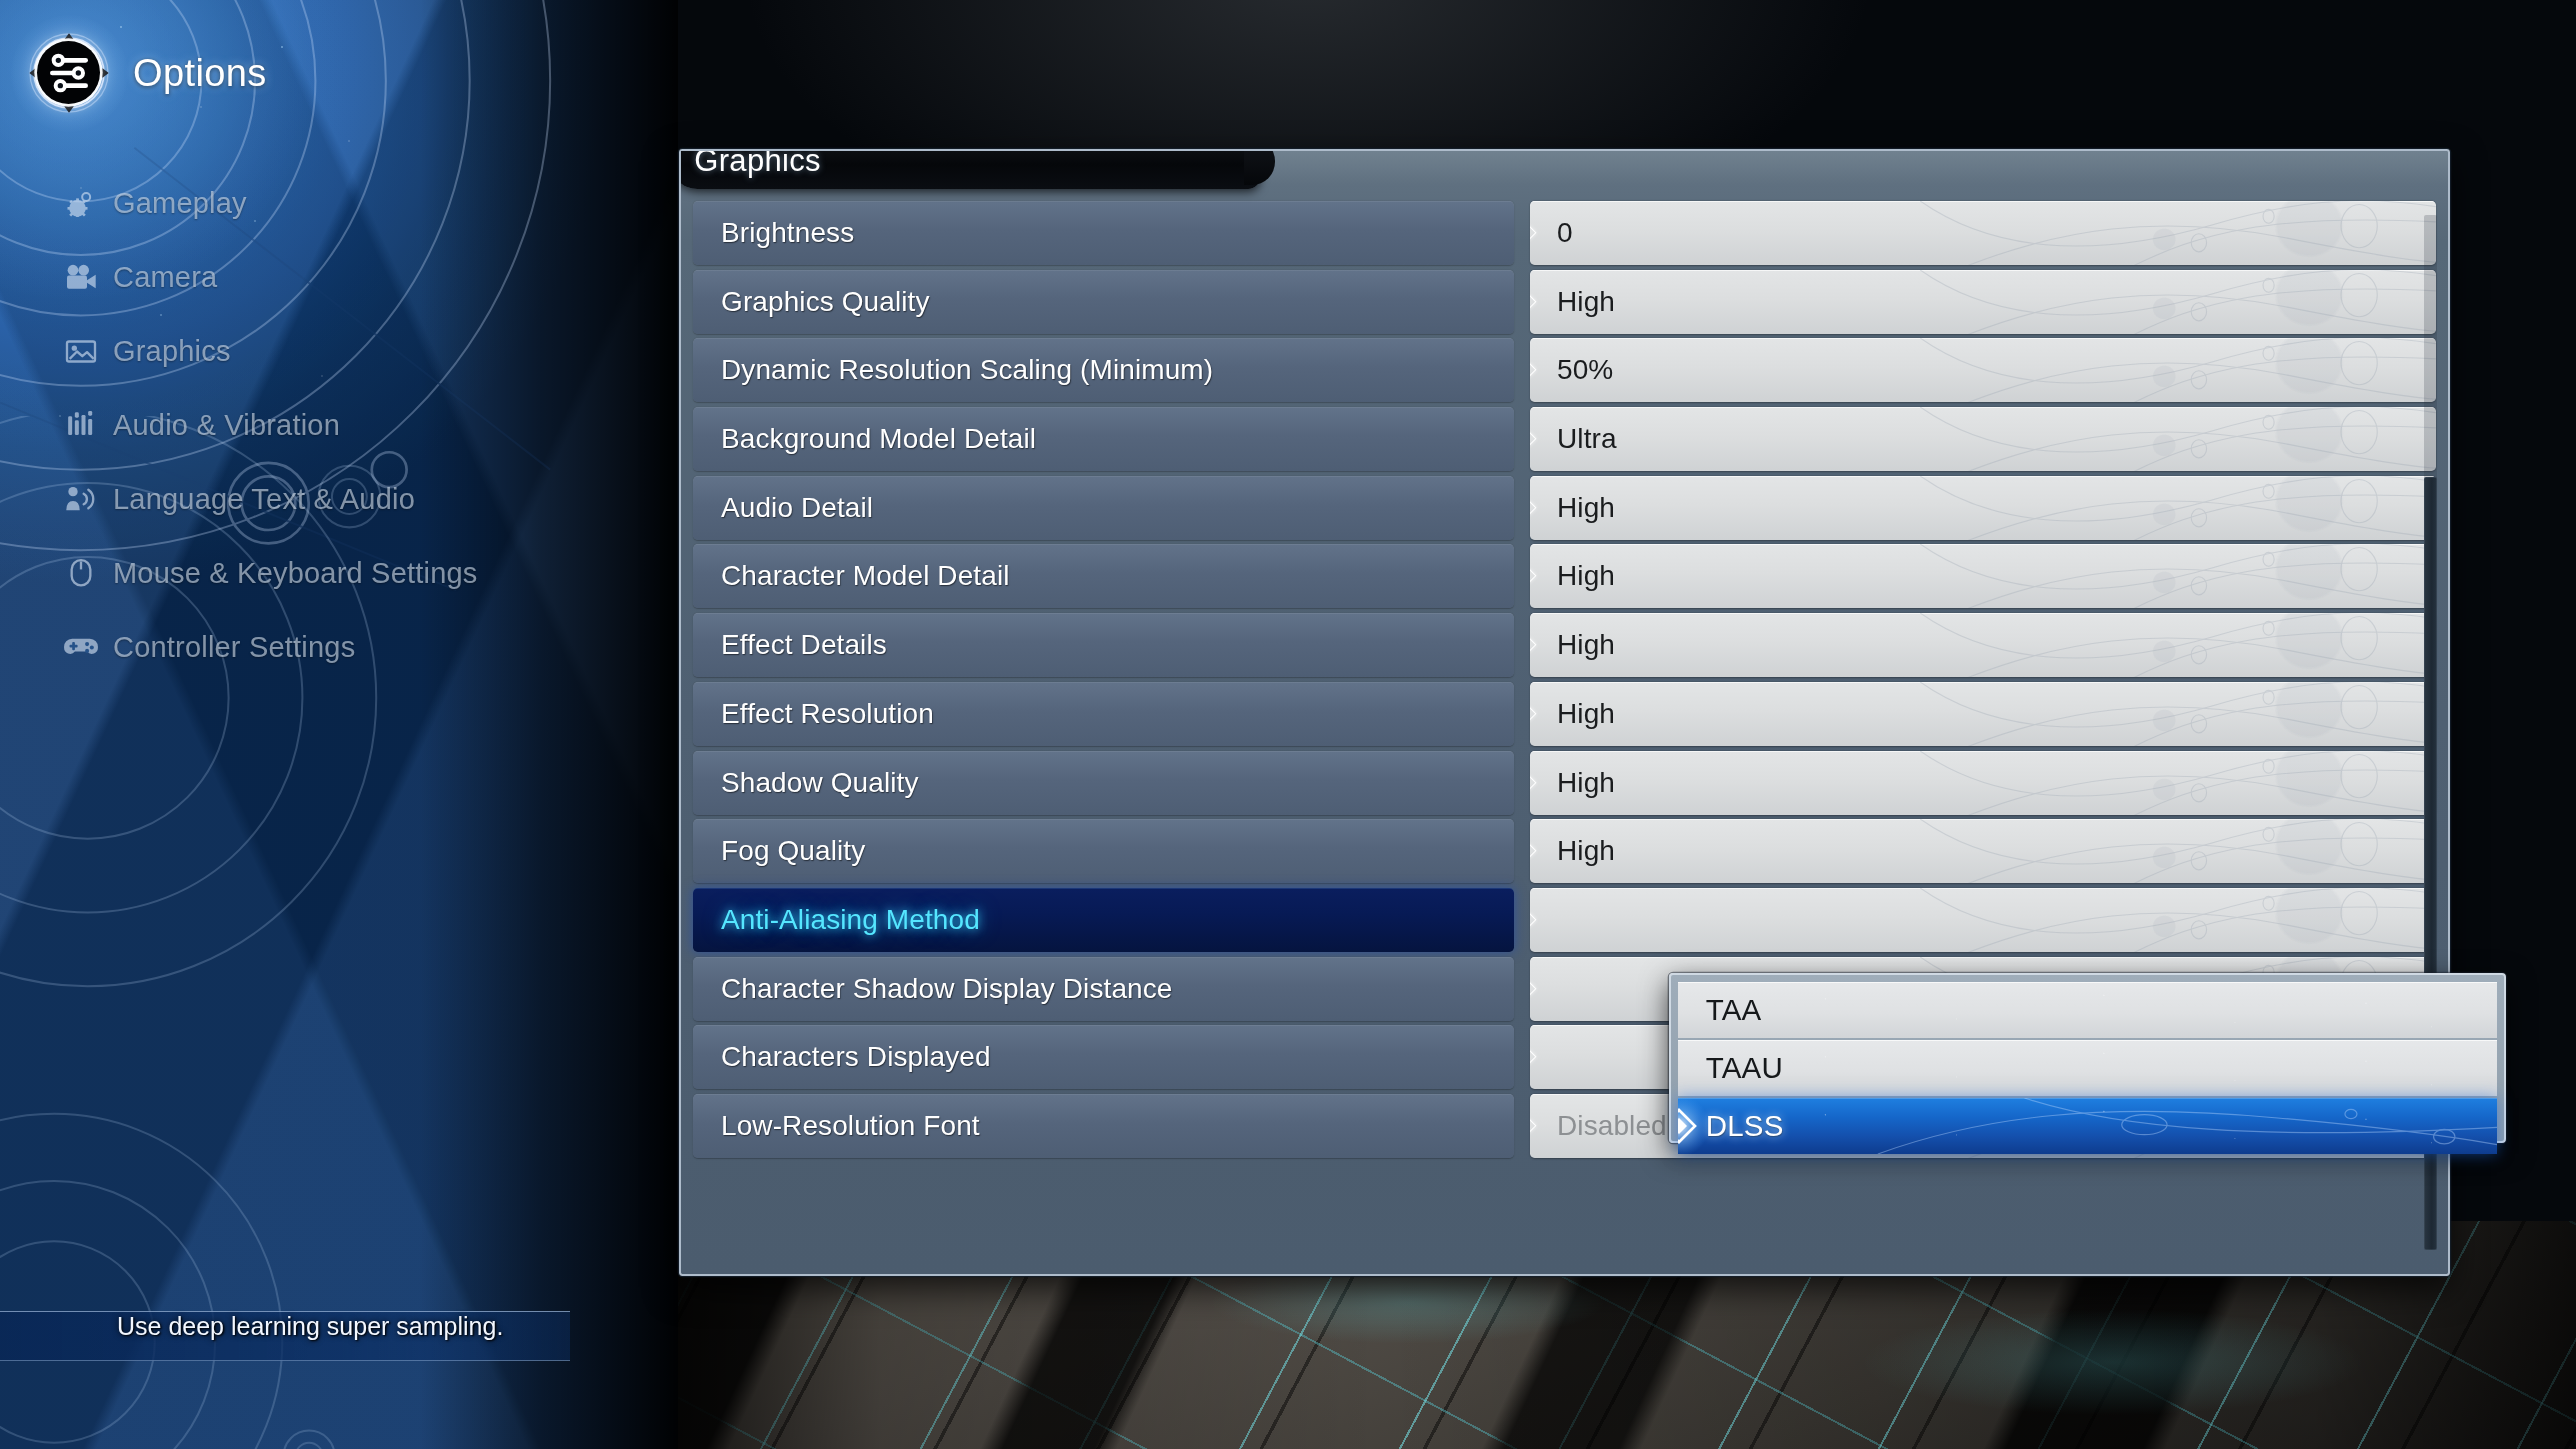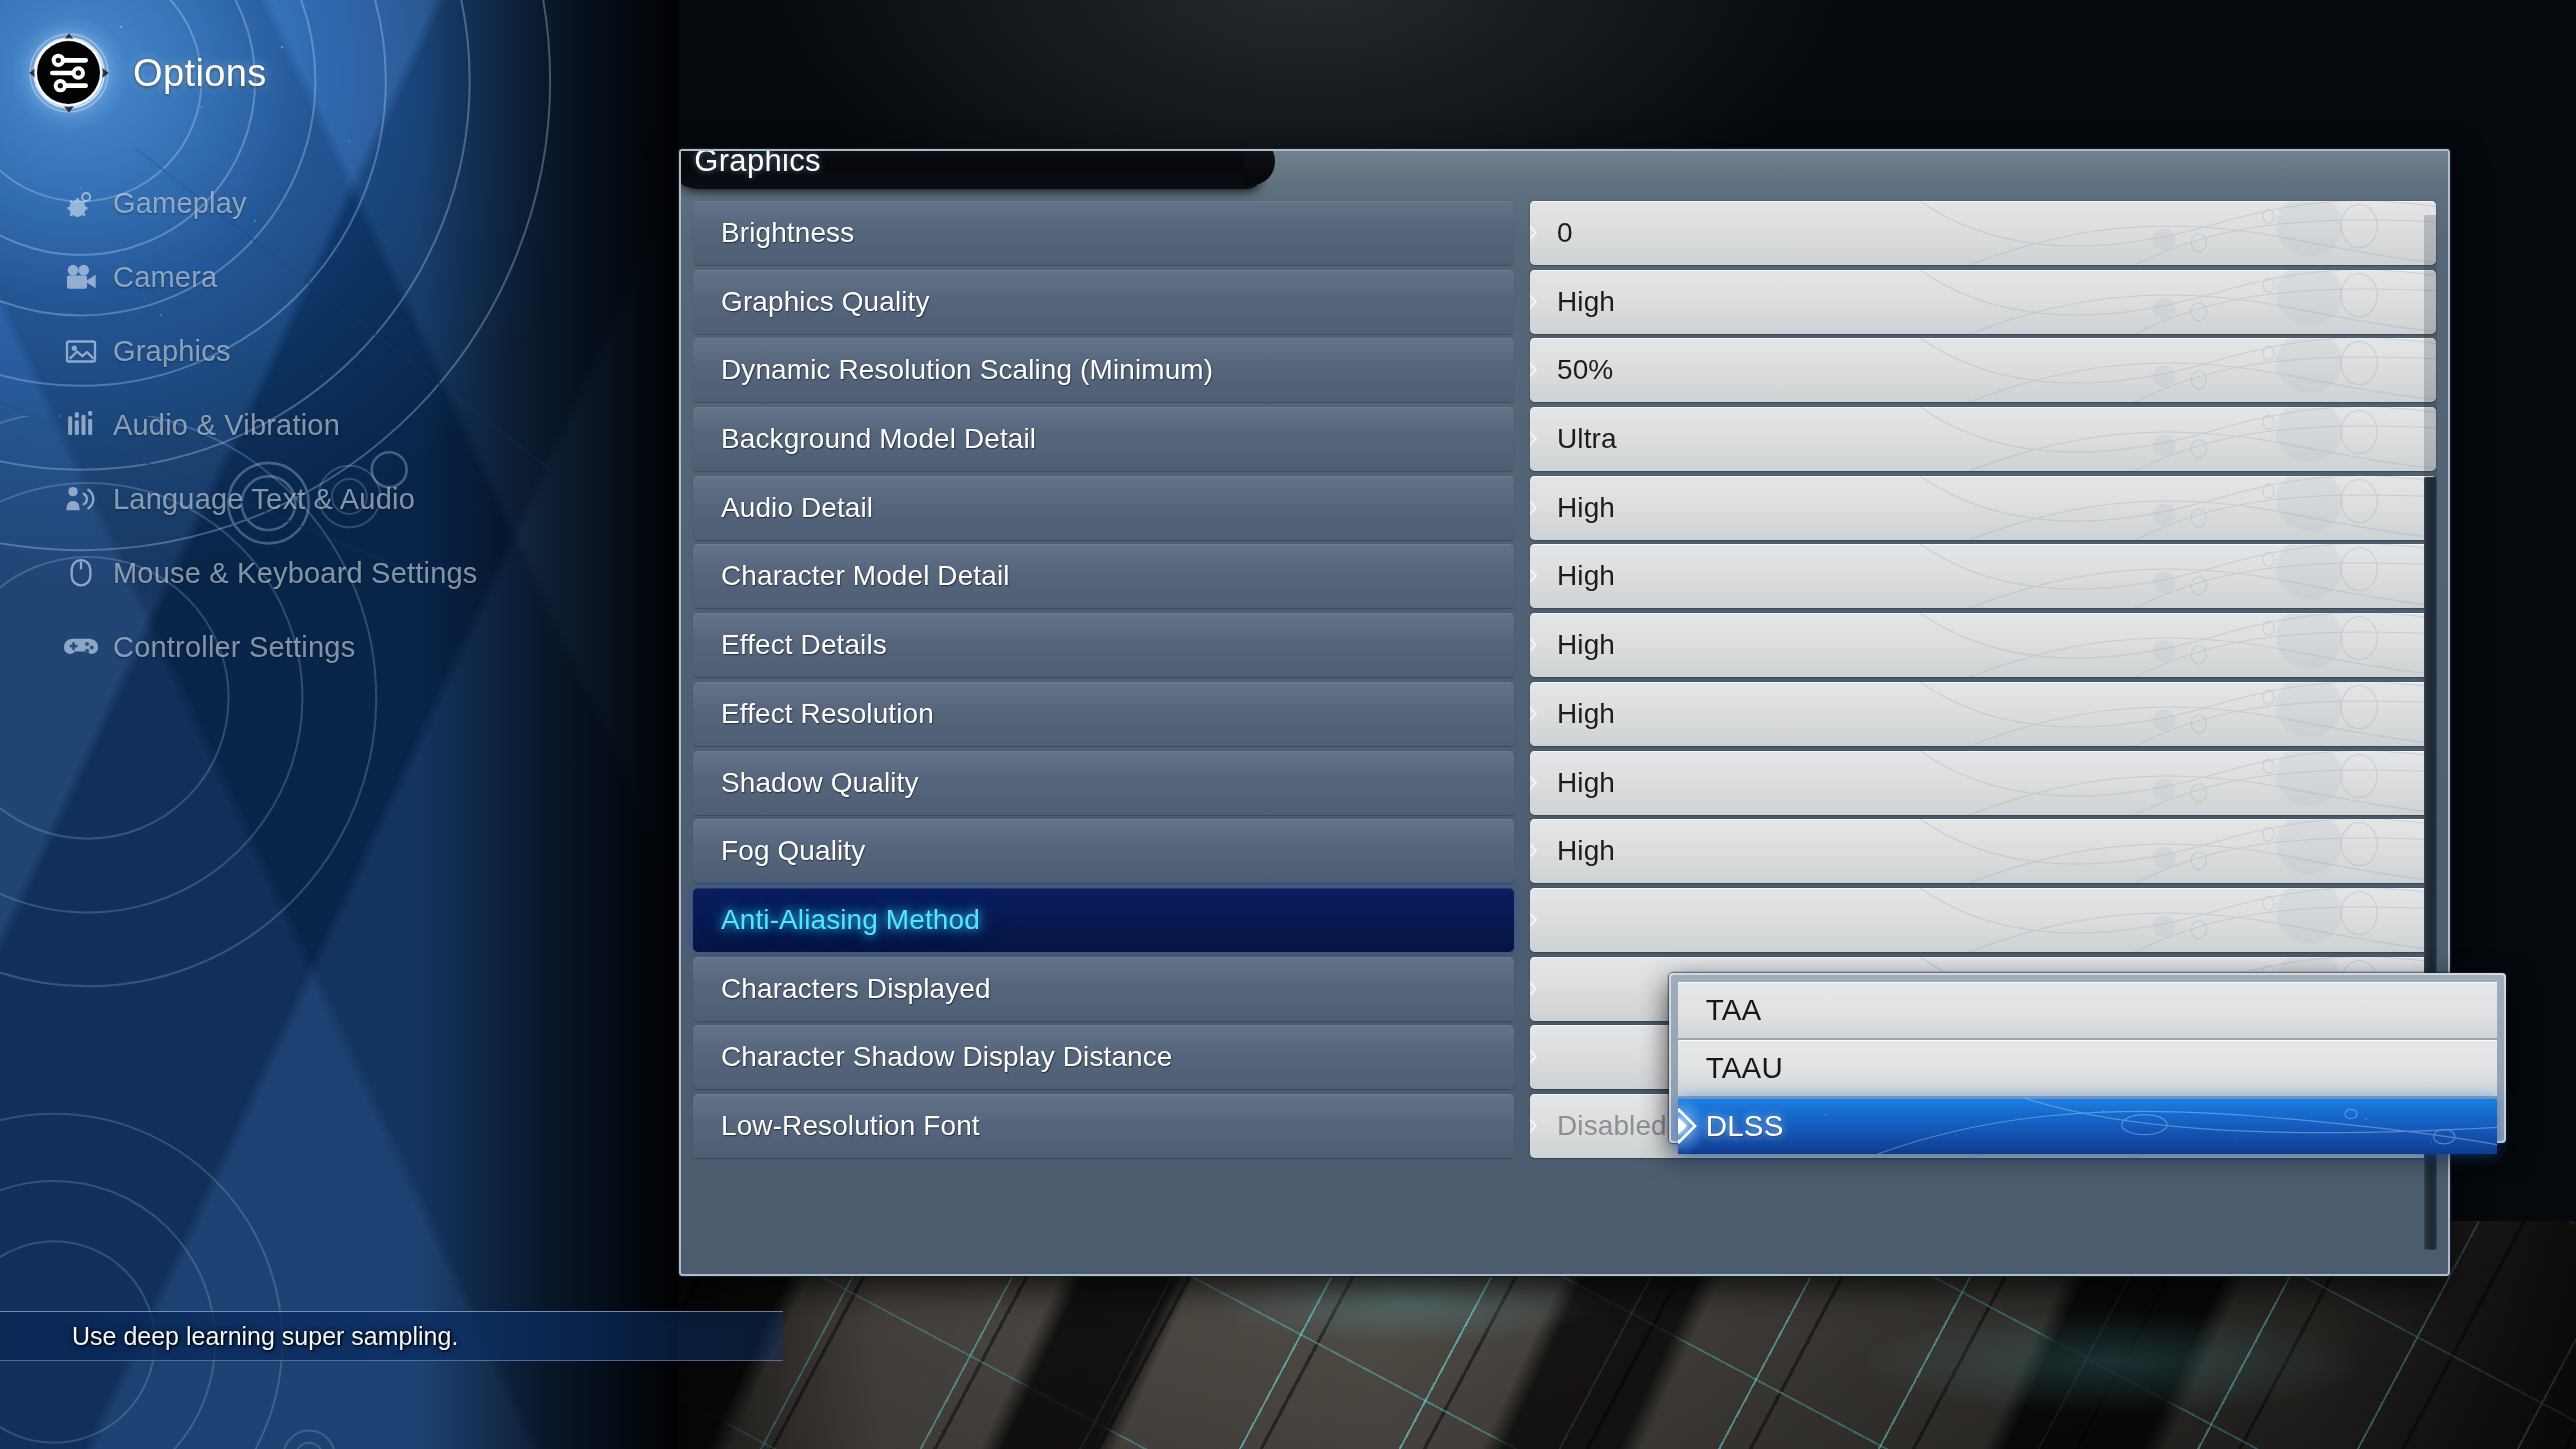--- a/index.html
+++ b/index.html
@@ -116,25 +116,25 @@
     opacity:.62;
   }
   .sb-label {
     font-size:29px; color:rgba(215,228,244,.60);
     letter-spacing:0.2px; white-space:nowrap;
     text-shadow:0 0.7px 2px rgba(0,0,0,.35);
   }
 
   
   .help-bar {
-    position:absolute; left:0; top:1311px; width:783px; height:50px;
+    position:absolute; left:0; top:1311px; width:570px; height:50px;
     background:linear-gradient(to right, rgba(8,38,86,.82) 0%, rgba(10,45,98,.72) 60%, rgba(12,50,108,.42) 100%);
     border-top:1.3px solid rgba(200,225,255,.55);
     border-bottom:1.3px solid rgba(170,200,235,.42);
-    display:flex; align-items:center;
+    display:flex; padding-left:45px;
   }
   .help-text {
     margin-left:72px;
     font-size:25px; color:#f2f7ff;
     text-shadow:1.3px 1.3px 2px rgba(0,0,0,.95), 0 0 6.7px rgba(0,0,0,.9);
     white-space:nowrap;
   }
 
   
   .panel {
@@ -719,41 +719,41 @@
                   <ellipse cx="1060" cy="22" rx="8" ry="10"></ellipse>
                   <ellipse cx="960" cy="60" rx="11" ry="13"></ellipse>
                 </g>
               </svg>
               <span class="diamond"></span>
               <span class="row-value"></span>
             </div>
           </div>
           <div class="row">
             <div class="row-label-box">
+              <span class="row-label">Character Shadow Display Distance</span>
+            </div>
+            <div class="row-gap"></div>
+            <div class="row-value-box">
+              <svg class="curve" viewBox="0 0 1300 96" preserveAspectRatio="none">
+                <g fill="none" stroke="#98a3b0" stroke-width="1.6">
+                  <path d="M560 0 C660 70 800 86 980 34 C1090 2 1180 -10 1300 8"></path>
+                  <path d="M620 96 C760 40 900 18 1080 52 C1180 72 1250 84 1300 88"></path>
+                  <path d="M860 96 C960 46 1060 18 1300 30"></path>
+                  <ellipse cx="1190" cy="36" rx="26" ry="31"></ellipse>
+                  <ellipse cx="1060" cy="22" rx="8" ry="10"></ellipse>
+                  <ellipse cx="960" cy="60" rx="11" ry="13"></ellipse>
+                </g>
+              </svg>
+              <span class="diamond"></span>
+              <span class="row-value"></span>
+            </div>
+          </div>
+          <div class="row">
+            <div class="row-label-box">
               <span class="row-label">Characters Displayed</span>
-            </div>
-            <div class="row-gap"></div>
-            <div class="row-value-box">
-              <svg class="curve" viewBox="0 0 1300 96" preserveAspectRatio="none">
-                <g fill="none" stroke="#98a3b0" stroke-width="1.6">
-                  <path d="M560 0 C660 70 800 86 980 34 C1090 2 1180 -10 1300 8"></path>
-                  <path d="M620 96 C760 40 900 18 1080 52 C1180 72 1250 84 1300 88"></path>
-                  <path d="M860 96 C960 46 1060 18 1300 30"></path>
-                  <ellipse cx="1190" cy="36" rx="26" ry="31"></ellipse>
-                  <ellipse cx="1060" cy="22" rx="8" ry="10"></ellipse>
-                  <ellipse cx="960" cy="60" rx="11" ry="13"></ellipse>
-                </g>
-              </svg>
-              <span class="diamond"></span>
-              <span class="row-value"></span>
-            </div>
-          </div>
-          <div class="row">
-            <div class="row-label-box">
-              <span class="row-label">Character Shadow Display Distance</span>
             </div>
             <div class="row-gap"></div>
             <div class="row-value-box">
               <svg class="curve" viewBox="0 0 1300 96" preserveAspectRatio="none">
                 <g fill="none" stroke="#98a3b0" stroke-width="1.6">
                   <path d="M560 0 C660 70 800 86 980 34 C1090 2 1180 -10 1300 8"></path>
                   <path d="M620 96 C760 40 900 18 1080 52 C1180 72 1250 84 1300 88"></path>
                   <path d="M860 96 C960 46 1060 18 1300 30"></path>
                   <ellipse cx="1190" cy="36" rx="26" ry="31"></ellipse>
                   <ellipse cx="1060" cy="22" rx="8" ry="10"></ellipse>

